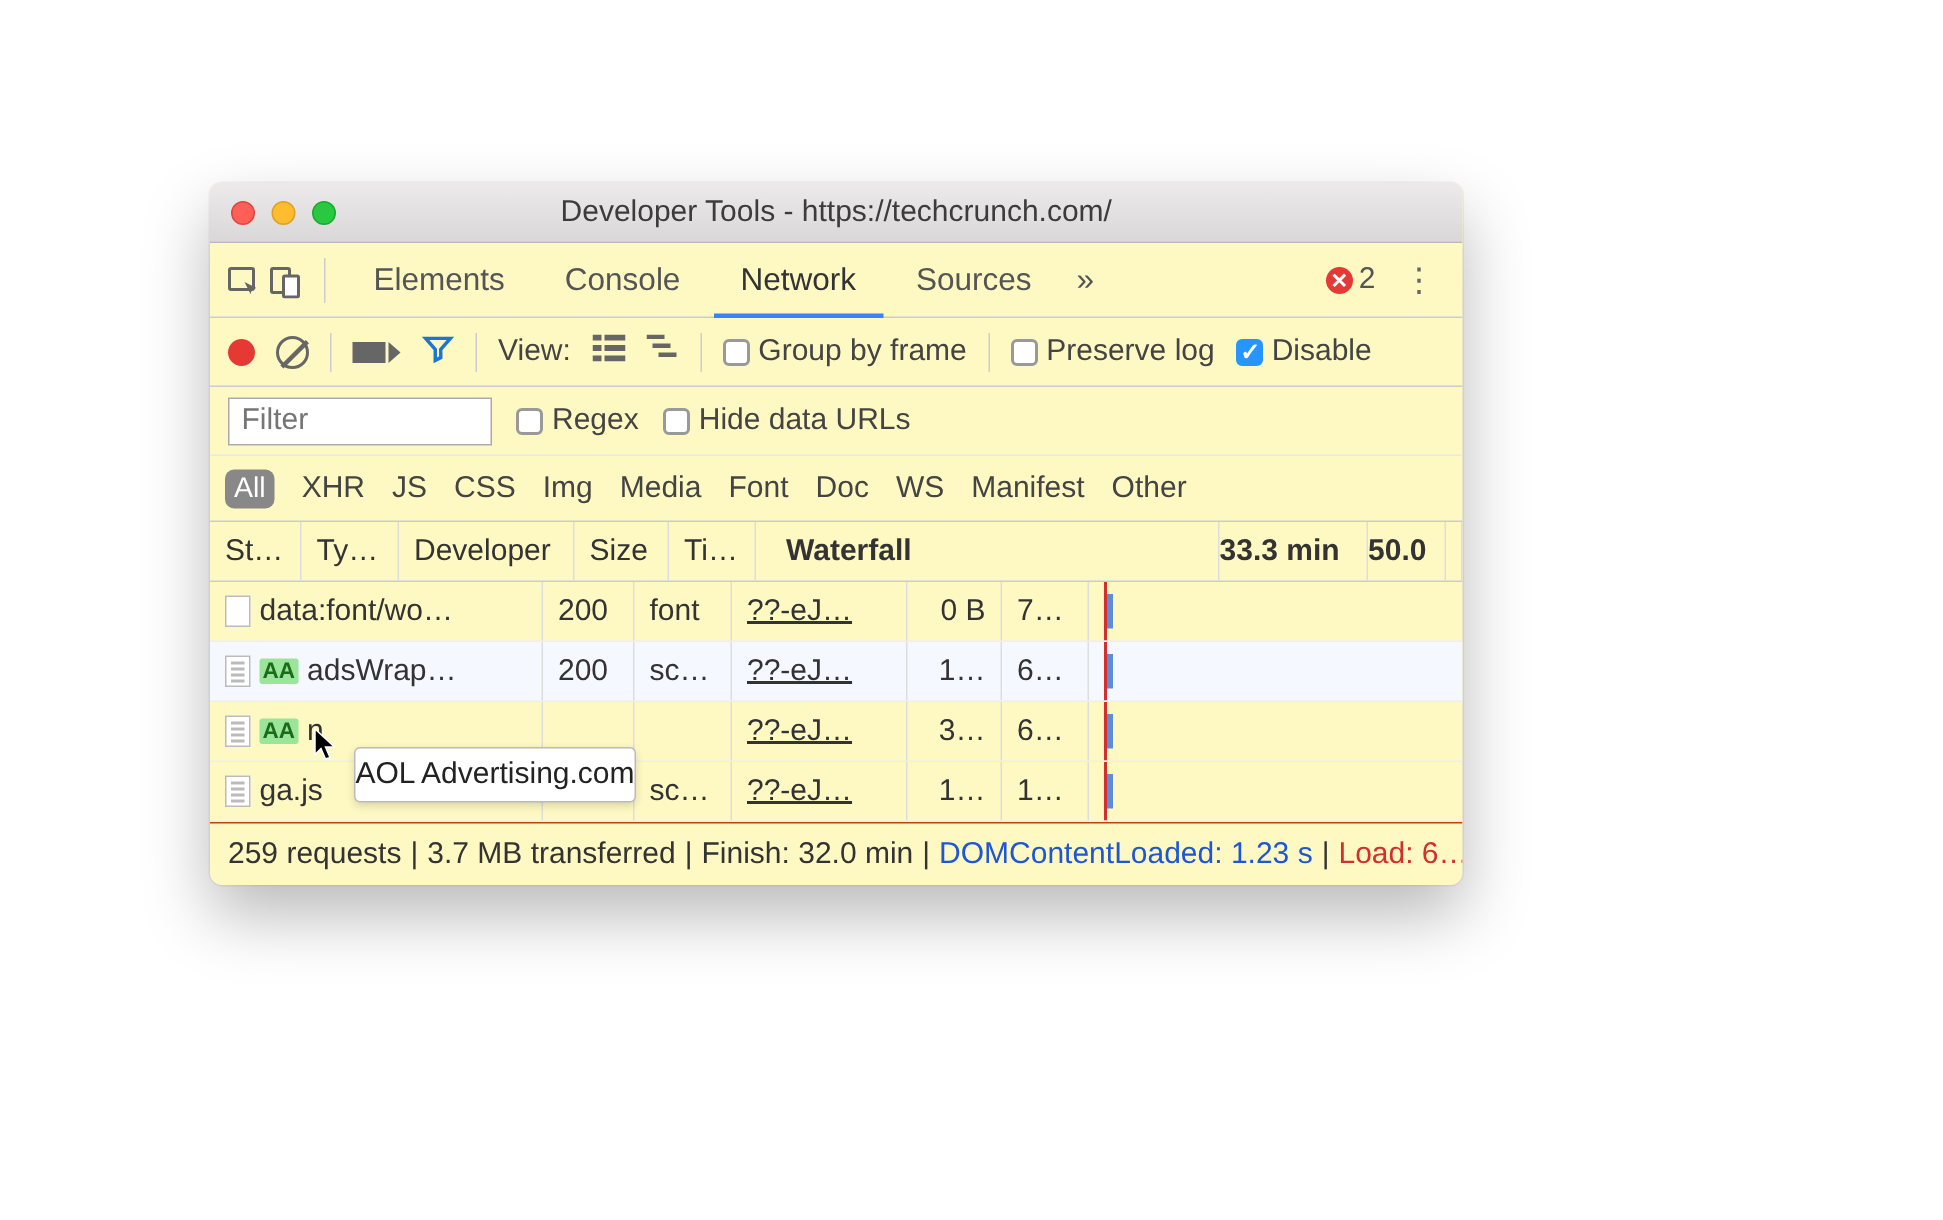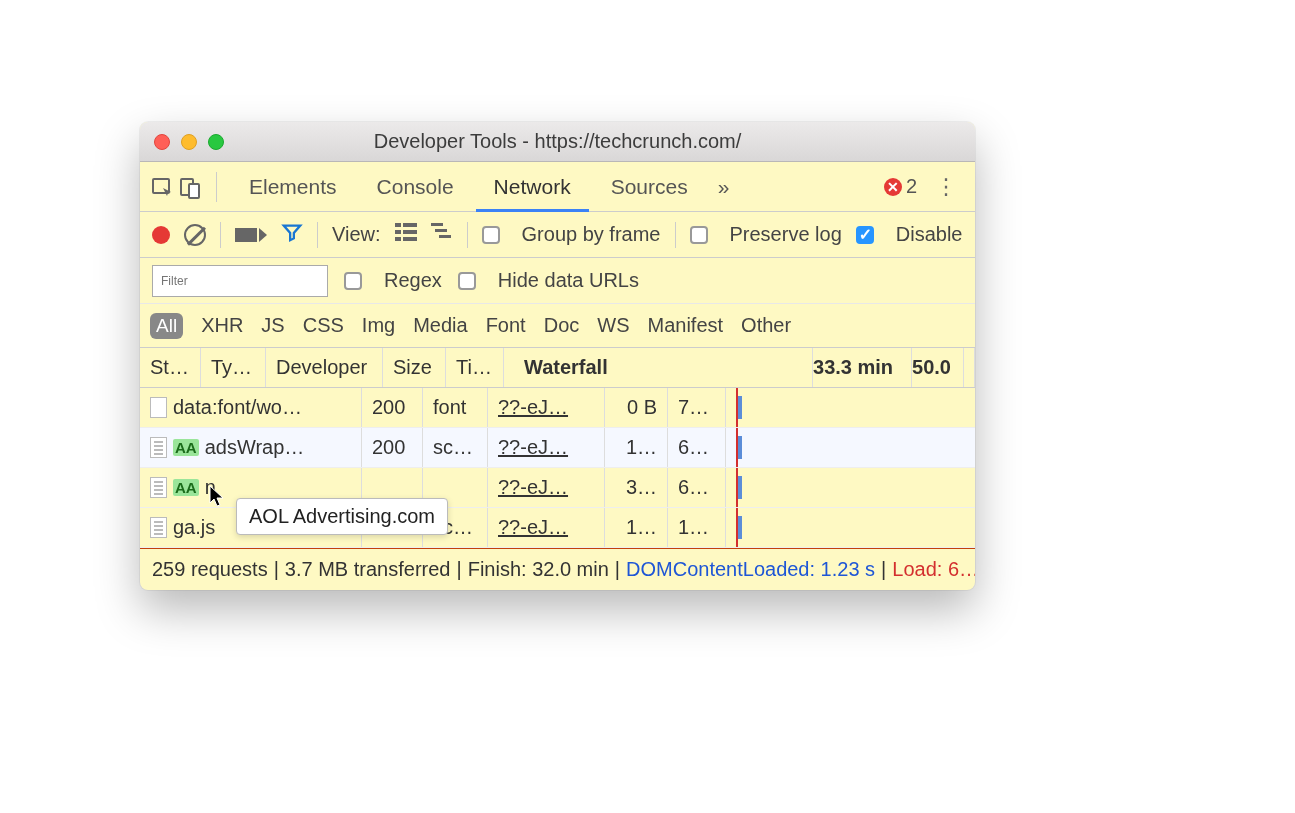--- a/index.html
+++ b/index.html
@@ -73,21 +73,21 @@
   .funnel { color:#1976d2; font-size:22px; }
   .chk { width:18px; height:18px; border:2px solid #999; border-radius:4px; display:inline-block; vertical-align:middle; margin-right:6px; background:#fff; position:relative;}
   .chk.checked { background:#2795ff; border-color:#2795ff; }
   .chk.checked::after { content:'✓'; color:#fff; position:absolute; left:1px; top:-3px; font-size:16px; font-weight:bold; }
   .filterbar {
     display:flex; align-items:center; height:46px; border-bottom:1px solid #e8e8e8;
     padding:0 12px; gap:16px; font-size:20px; color:#444;
   }
   .filter-input {
     width:176px; height:32px; border:1px solid #aaa; padding:0 8px;
-    font-size:12px; color:#888;
+    font-size:20px; color:#888;
   }
   .typefilters {
     display:flex; align-items:center; height:44px; padding:0 10px; gap:18px;
     font-size:20px; color:#444; border-bottom:1px solid #ccc;
   }
   .typefilters .all { background:#888; color:#fff; padding:2px 6px; border-radius:6px; font-size:19px; }
   .table { width:100%; }
   .thead, .trow { display:flex; height:40px; align-items:center; font-size:20px; }
   .thead { border-bottom:1px solid #ccc; color:#333; }
   .th, .td { border-right:1px solid #ddd; padding:0 10px; white-space:nowrap; overflow:hidden; text-overflow:ellipsis; display:flex; align-items:center; height:100%;}
@@ -107,26 +107,26 @@
   .file-ic.doc::before { content:''; position:absolute; left:3px; right:3px; top:3px; height:2px; background:#bbb; box-shadow:0 4px 0 #bbb, 0 8px 0 #bbb, 0 12px 0 #bbb; }
   .aa-badge { background:#9ae59a; color:#1a6b1a; font-weight:bold; font-size:15px; padding:1px 2px; border-radius:2px; line-height:1; }
   .init-link { text-decoration:underline; color:#333; }
   .c-wf { flex:1; position:relative; height:100%; border-right:none;}
   .wf-bar { position:absolute; left:12px; top:8px; bottom:8px; width:4px; background:#5b8dd8; }
   .summary { height:42px; display:flex; align-items:center; padding:0 12px; font-size:20px; color:#333; border-top:1px solid #c2410c; gap:6px; white-space:nowrap; overflow:hidden; }
   .summary .dcl { color:#1e56d6; }
   .summary .load { color:#d32f2f; }
   .tooltip {
     position:absolute; background:#fff; border:1px solid #bbb; border-radius:4px;
-    padding:6px 12px; font-size:20px; color:#222;
+    padding:6px 0; font-size:20px; color:#222;
     box-shadow:0 2px 6px rgba(0,0,0,0.15);
     left:236px; top:498px; z-index:50;
   }
   .cursor { position:absolute; left:209px; top:485px; z-index:60; font-size:20px; color:#000; pointer-events:none; }
-  .icline { display:flex; align-items:center; gap:16px;}
+  .icline { display:flex; align-items:center; gap:0;}
   .devselect-ic svg, .devtoggle-ic svg { display:block; }
   .th.c-wf-head > div { border-right:1px solid #ddd; height:100%; display:flex; align-items:center; }
   .redline { position:absolute; left:10px; top:0; bottom:0; width:1.5px; background:#d32f2f; }
   .trow.sel { background:#f5f8ff; }
   .icbtn { color:#666; }
   .view-ic1, .view-ic2 { color:#666; }
 </style>
 </head>
 <body>
 

